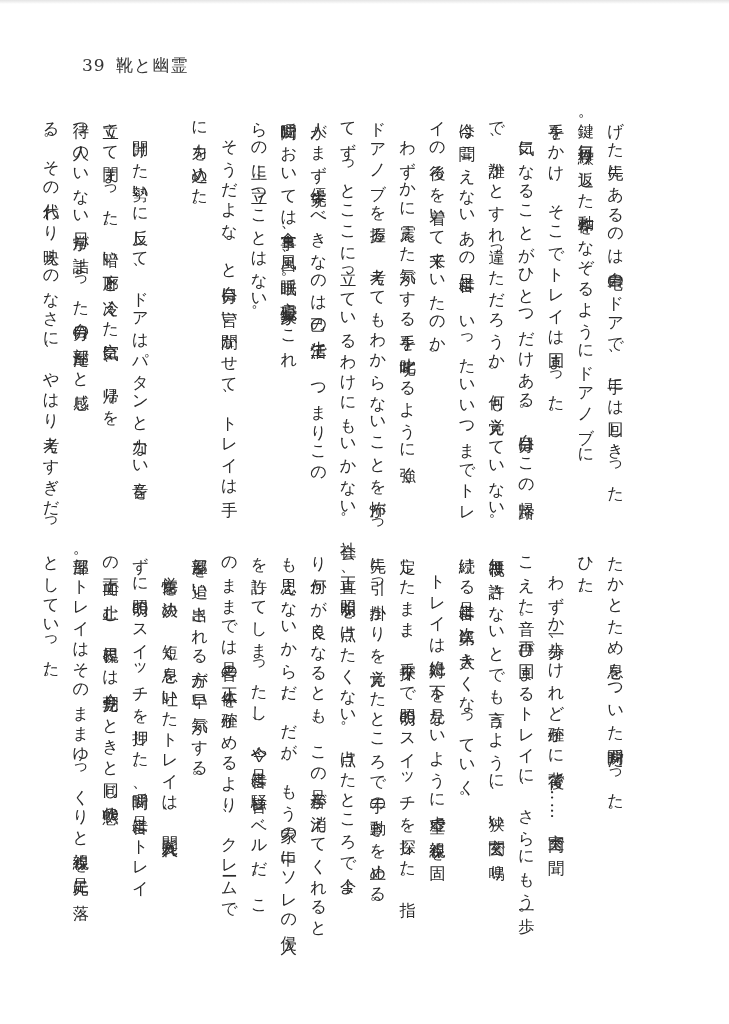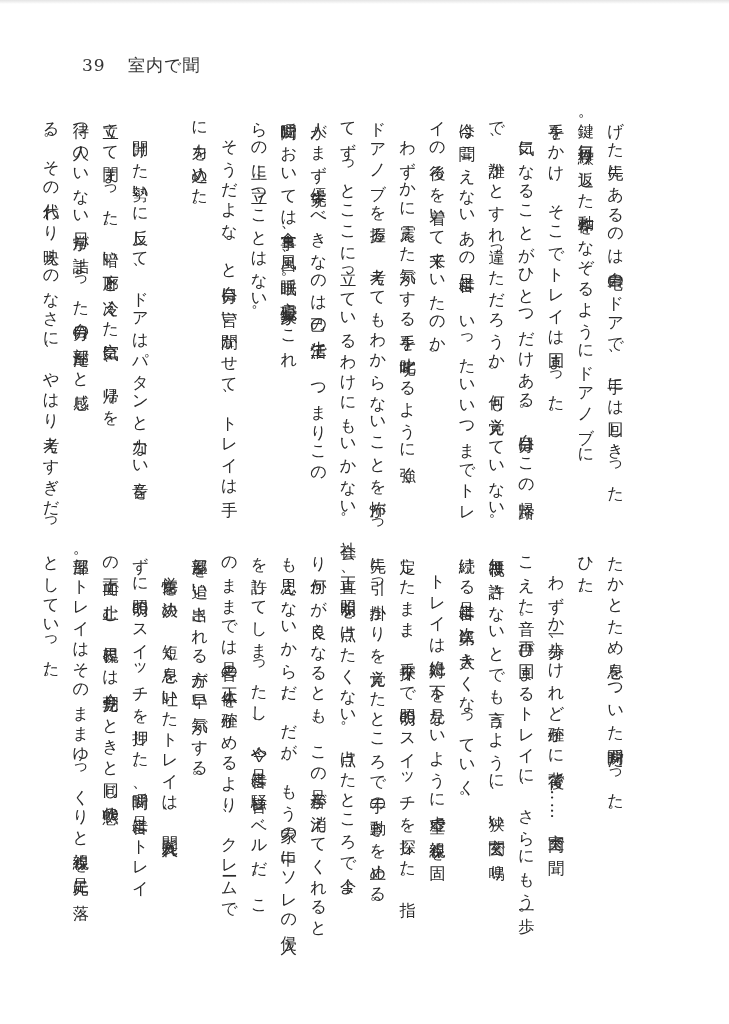--- a/index.html
+++ b/index.html
@@ -24,21 +24,21 @@
     .running-header {
       position: absolute;
       left: 82px;
       top: 54px;
       font-size: 17px;
       letter-spacing: 1px;
       color: #333;
       white-space: nowrap;
     }
     .running-header .page-number {
-      margin-right: 16px;
+      margin-right: 4px;
     }
     .text-block {
       position: absolute;
       right: 99px;
       writing-mode: vertical-rl;
       font-size: 16.3px;
       line-height: 29.7px;
       letter-spacing: 2.3px;
       color: #2b2b2b;
       font-family: "DejaVu Serif", "Liberation Serif", serif;
@@ -59,21 +59,21 @@
       width: 29.7px;
     }
   </style>
 </head>
 <body>
 
 <div class="page-top-shadow"></div>
 
 <div class="running-header">
   <span class="page-number">39</span>
-  <span class="chapter-title">室内で聞</span>
+  <span class="chapter-title">靴と幽霊</span>
 </div>
 
 <div class="text-block block-upper">
   <span class="line">げた先にあるのは自宅のドアで、手には回しきった</span>
   <span class="line">鍵。毎日繰り返した動作をなぞるようにドアノブに</span>
   <span class="line">手をかけ、そこでトレイは固まった。</span>
   <span class="line">　気になることがひとつだけある。自分はこの帰路</span>
   <span class="line">で、誰かとすれ違っただろうか。何も覚えていない。</span>
   <span class="line">今は聞こえないあの足音は、いったいいつまでトレ</span>
   <span class="line">イの後ろを着いて来ていたのか。</span>

